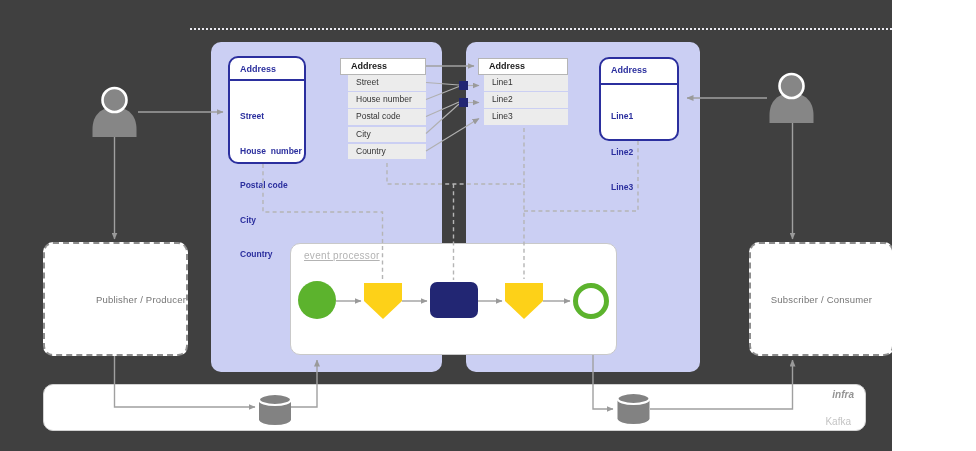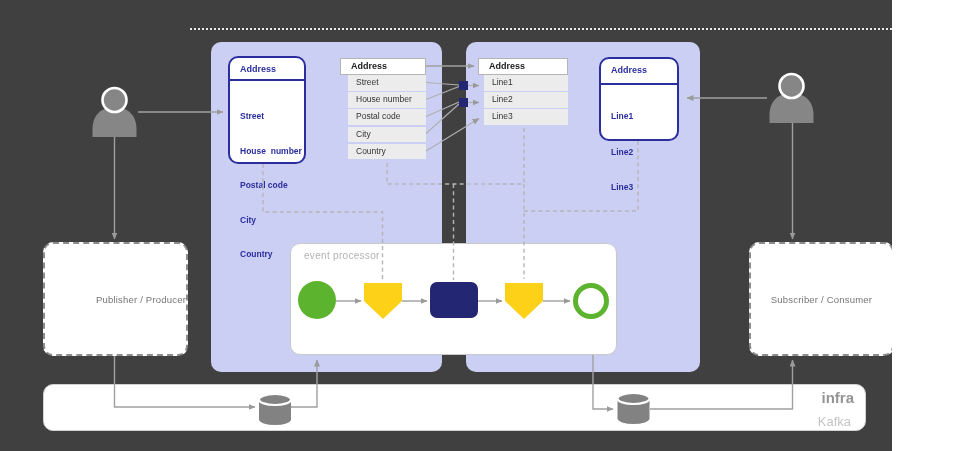--- a/index.html
+++ b/index.html
@@ -27,41 +27,41 @@
               font-size:9px;font-weight:600;color:#1c1c1c;line-height:15px;padding-left:10px;}
   #map-left-header{left:340px;top:58px;width:86px;}
   #map-right-header{left:478px;top:58px;width:90px;}
   .map-rows{display:flex;flex-direction:column;gap:1.5px;}
   #map-left-rows{left:348px;top:75px;width:78px;}
   #map-right-rows{left:484px;top:75px;width:84px;}
   .map-row{height:15.7px;background:#ececec;font-size:8.5px;color:#333333;line-height:15.7px;padding-left:8px;}
 
   #proc-box{left:290px;top:243px;width:327px;height:112px;background:#ffffff;
             border:1.5px solid #c9c9c9;border-radius:10px;box-sizing:border-box;}
-  #proc-label{left:13px;top:6px;font-size:10px;color:#b3b3b3;letter-spacing:.3px;}
+  #proc-label{left:13px;top:6px;font-size:10px;color:#b3b3b3;letter-spacing:.3px;text-decoration:underline;}
   .start-event{left:298px;top:281px;width:38px;height:38px;border-radius:50%;background:#5cb32d;}
   .end-event{left:573px;top:283px;width:36px;height:36px;border-radius:50%;background:#ffffff;
              border:5px solid #5cb32d;box-sizing:border-box;}
   .pentagon{width:38px;height:36px;background:#fdd118;
             clip-path:polygon(0% 0%,100% 0%,100% 50%,50% 100%,0% 50%);}
   #pent1{left:364px;top:283px;}
   #pent2{left:505px;top:283px;}
   .task{left:430px;top:282px;width:48px;height:36px;background:#222673;border-radius:7px;}
 
   .dashed-box{border:2px dashed #8d8d8d;border-radius:10px;background:#ffffff;box-sizing:border-box;
               display:flex;align-items:center;justify-content:center;
               font-size:9.5px;color:#757575;letter-spacing:.2px;}
   #publisher{left:43px;top:242px;width:145px;height:114px;justify-content:flex-end;}
   #subscriber{left:749px;top:242px;width:145px;height:114px;}
 
   #infra-bar{left:43px;top:384px;width:823px;height:47px;background:#ffffff;
              border:1.5px solid #d2d2d2;border-radius:10px;box-sizing:border-box;}
   #infra-label{left:770px;top:389px;width:84px;text-align:right;}
-  #infra-label .infra{font-size:15px;color:#949494;font-weight:600;}
-  #infra-label .kafka{font-size:13px;color:#c4c4c4;margin-top:8px;padding-right:3px;}
+  #infra-label .infra{font-size:10px;color:#949494;font-weight:600;font-style:italic;}
+  #infra-label .kafka{font-size:10px;color:#c4c4c4;margin-top:16px;padding-right:3px;}
 
   #wires{position:absolute;left:0;top:0;pointer-events:none;}
 </style>
 </head>
 <body>
 
 <div id="canvas">
 
   <div class="abs dotgrid"></div>
 

